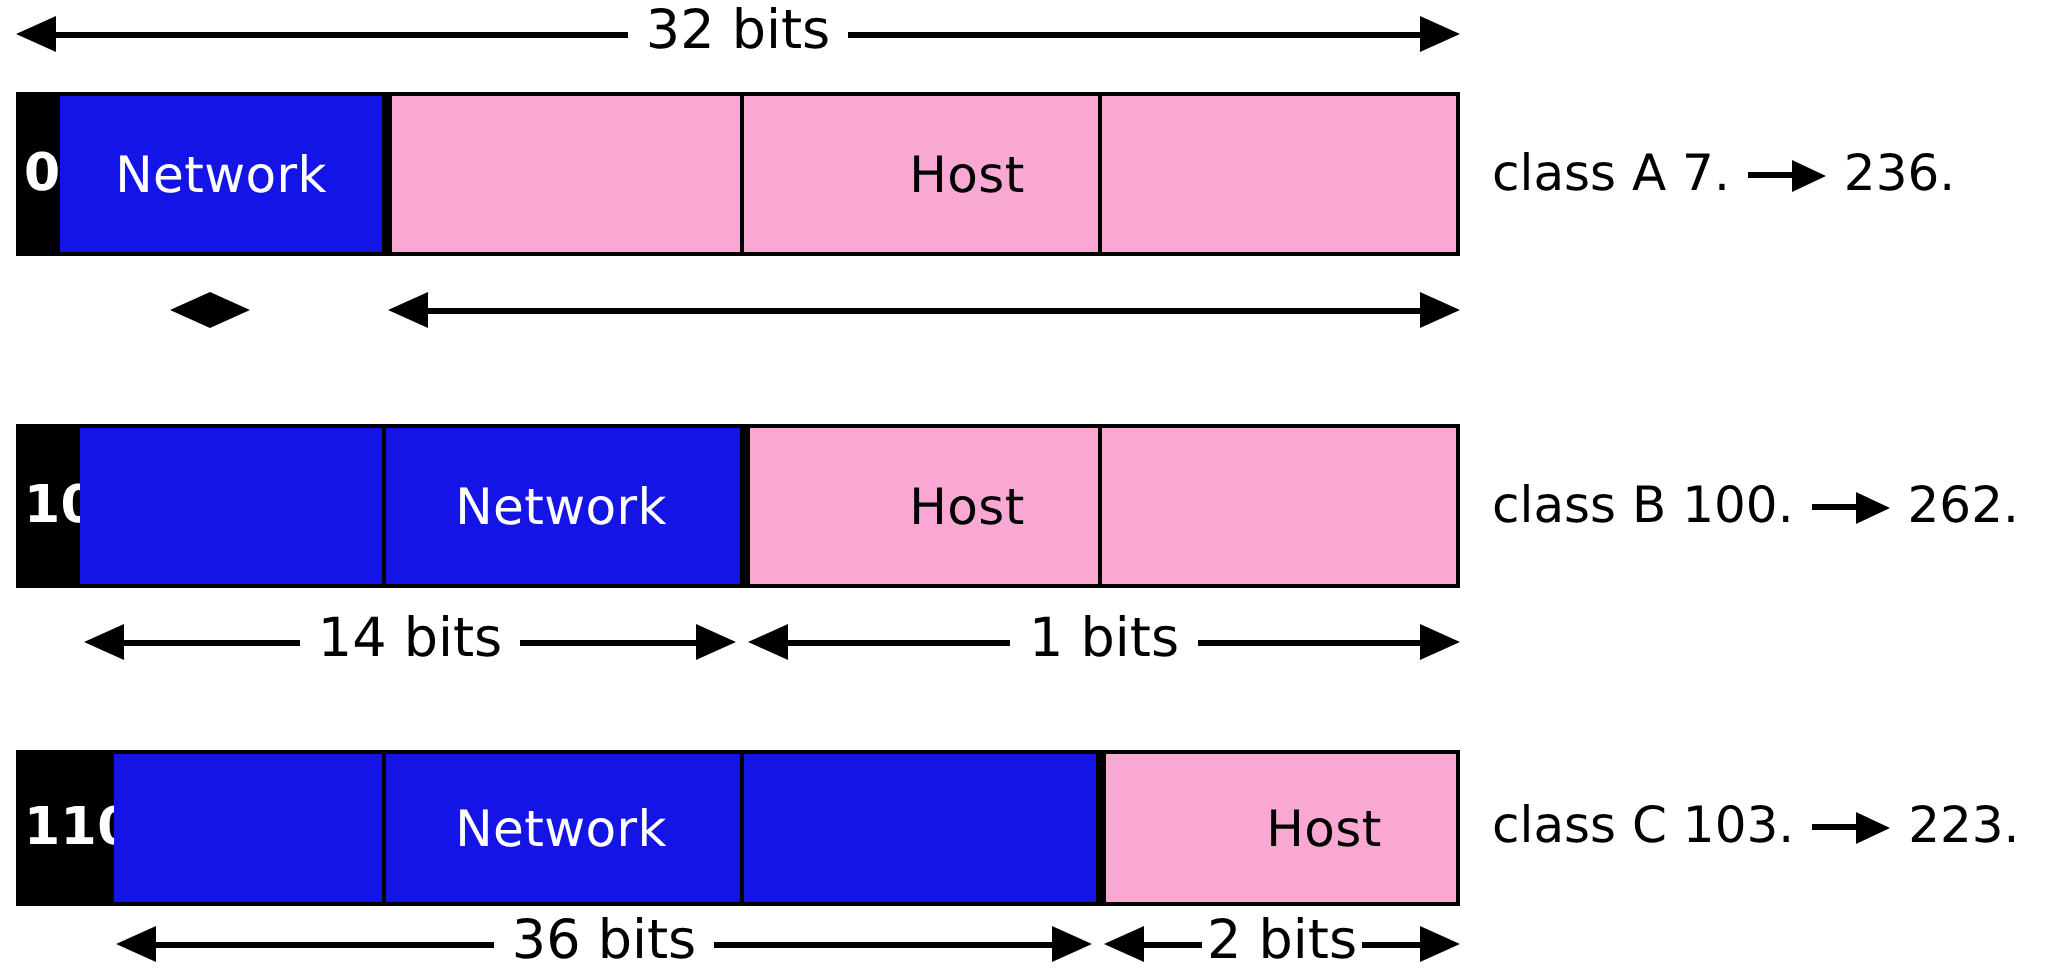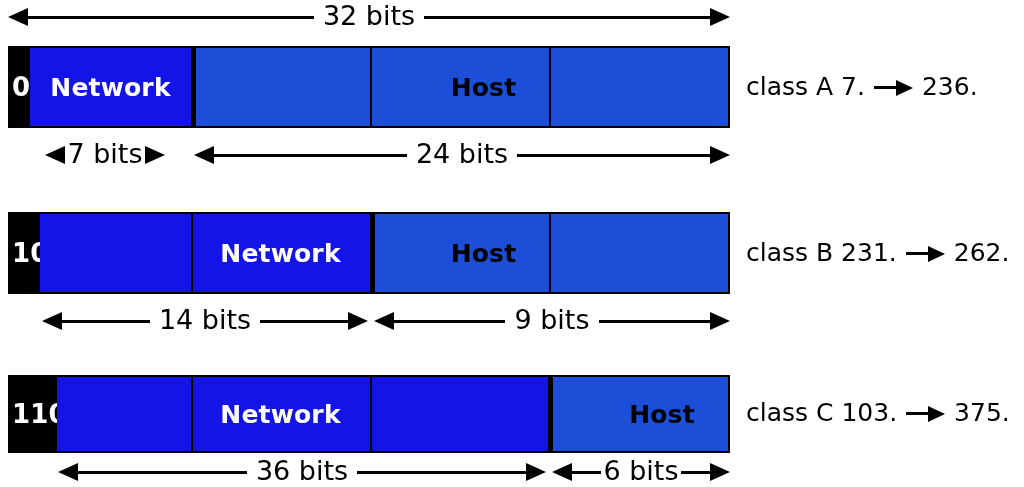--- a/index.html
+++ b/index.html
@@ -74,38 +74,38 @@
     overflow: hidden;
     background: #ccccf2;
   }
   .seg {
     position: relative;
     display: flex;
     align-items: center;
     justify-content: center;
     box-sizing: border-box;
     font-size: 25px;
-    font-weight: bold;
+    font-weight: normal;
     letter-spacing: 0.2px;
     white-space: nowrap;
   }
   .seg.prefix {
     background: #000000;
     color: #ffffff;
     font-size: 26px;
     font-weight: bold;
     justify-content: flex-start;
     padding-left: 2px;
   }
   .seg.net {
     background: #1414e6;
     color: #ffffff;
   }
   .seg.host {
-    background: #1d4ed8;
+    background: #f9a8d4;
     color: #000000;
     padding-left: 48px;
   }
   
   .seg.divL::before {
     content: "";
     position: absolute;
     left: 0; top: 0; bottom: 0;
     width: 2px;
     background: #000;
@@ -176,27 +176,25 @@
     <div class="seg host thickL" style="width:179px;"></div>
     <div class="seg host divL" style="width:179px;">
       <span>Host</span>
     </div>
     <div class="seg host divL" style="width:179px;"></div>
   </div>
 
   <div class="dimrow" style="left:0px; top:138px; width:1024px;">
     <div class="dim compact" style="left:22px; width:166px;">
       <span class="head left"></span>
-      <span class="lbl">7 bits</span>
       <span class="head right"></span>
     </div>
     <div class="dim" style="left:194px; width:536px;">
       <span class="head left"></span>
       <span class="bar"></span>
-      <span class="lbl">24 bits</span>
       <span class="bar"></span>
       <span class="head right"></span>
     </div>
   </div>
 
   <div class="caption" style="left:746px; top:74px;">
     <span class="txt">class A 7.</span>
     <span class="arrowwrap">
       <span class="abar"></span>
         <span class="ahead"></span>
@@ -222,28 +220,28 @@
     <div class="dim" style="left:42px; width:326px;">
       <span class="head left"></span>
       <span class="bar"></span>
       <span class="lbl">14 bits</span>
       <span class="bar"></span>
       <span class="head right"></span>
     </div>
     <div class="dim" style="left:374px; width:356px;">
       <span class="head left"></span>
       <span class="bar"></span>
-      <span class="lbl">9 bits</span>
+      <span class="lbl">1 bits</span>
       <span class="bar"></span>
       <span class="head right"></span>
     </div>
   </div>
 
   <div class="caption" style="left:746px; top:240px;">
-    <span class="txt">class B 231.</span>
+    <span class="txt">class B 100.</span>
     <span class="arrowwrap">
       <span class="abar"></span>
         <span class="ahead"></span>
     </span>
     <span class="txt">262.</span>
   </div>
 
   <div class="row" style="left:8px; top:375px; width:722px; height:78px;">
     <div class="seg prefix" style="width:47px;">
       <span>110</span>
@@ -262,28 +260,28 @@
     <div class="dim" style="left:58px; width:488px;">
       <span class="head left"></span>
       <span class="bar"></span>
       <span class="lbl">36 bits</span>
       <span class="bar"></span>
       <span class="head right"></span>
     </div>
     <div class="dim compact" style="left:552px; width:178px;">
       <span class="head left"></span>
       <span class="bar"></span>
-      <span class="lbl">6 bits</span>
+      <span class="lbl">2 bits</span>
       <span class="bar"></span>
       <span class="head right"></span>
     </div>
   </div>
 
   <div class="caption" style="left:746px; top:400px;">
     <span class="txt">class C 103.</span>
     <span class="arrowwrap">
       <span class="abar"></span>
         <span class="ahead"></span>
     </span>
-    <span class="txt">375.</span>
+    <span class="txt">223.</span>
   </div>
 
 </div>
 
 </body></html>

